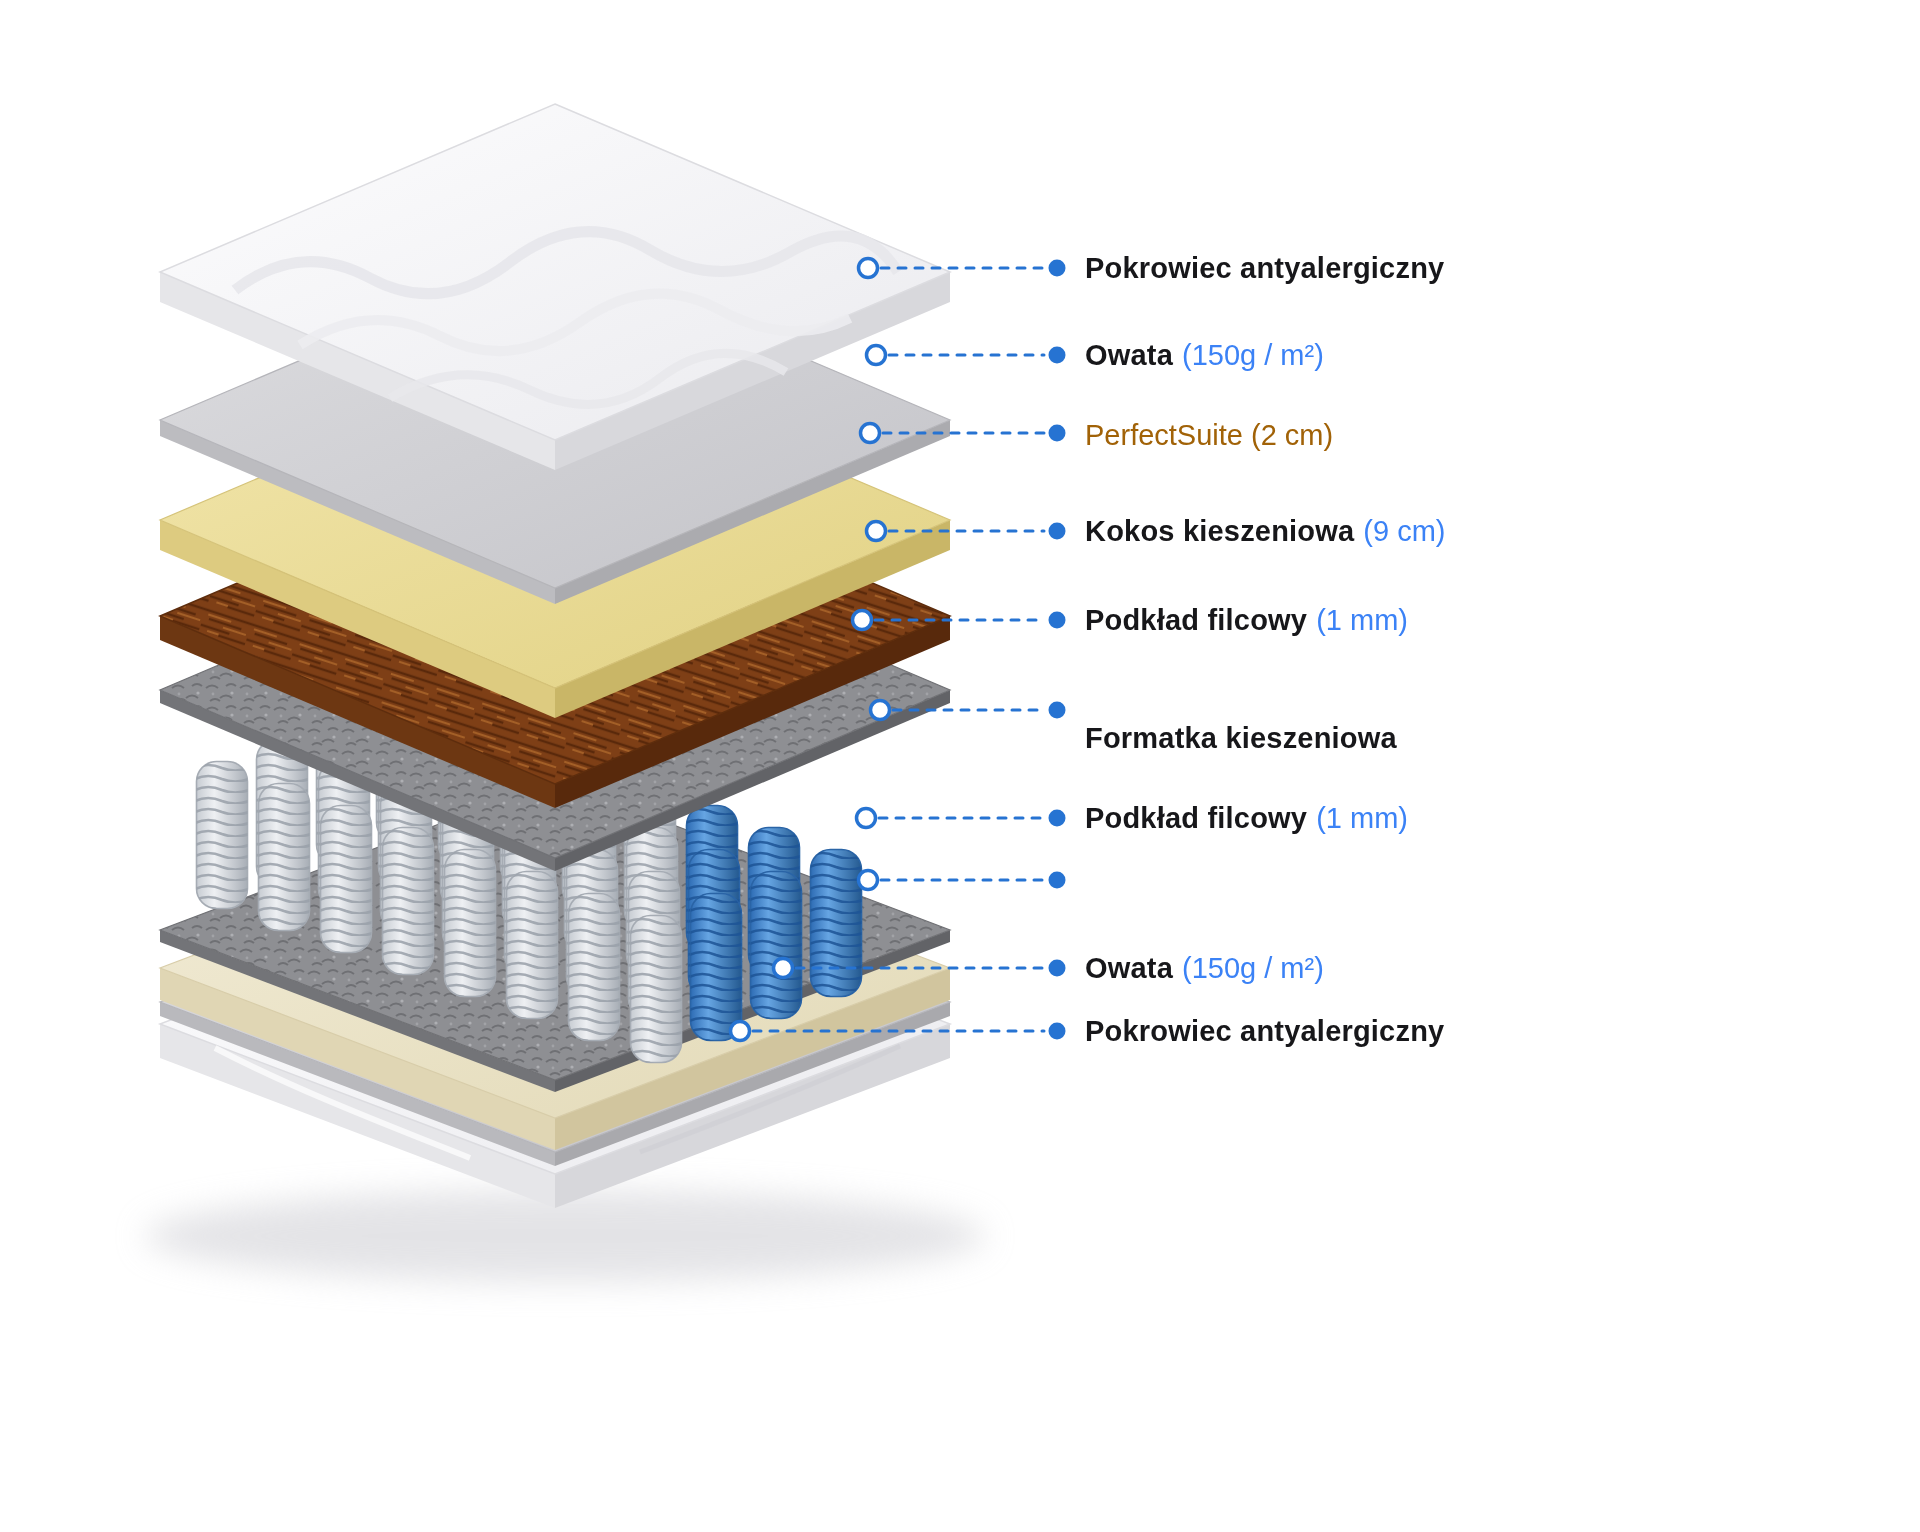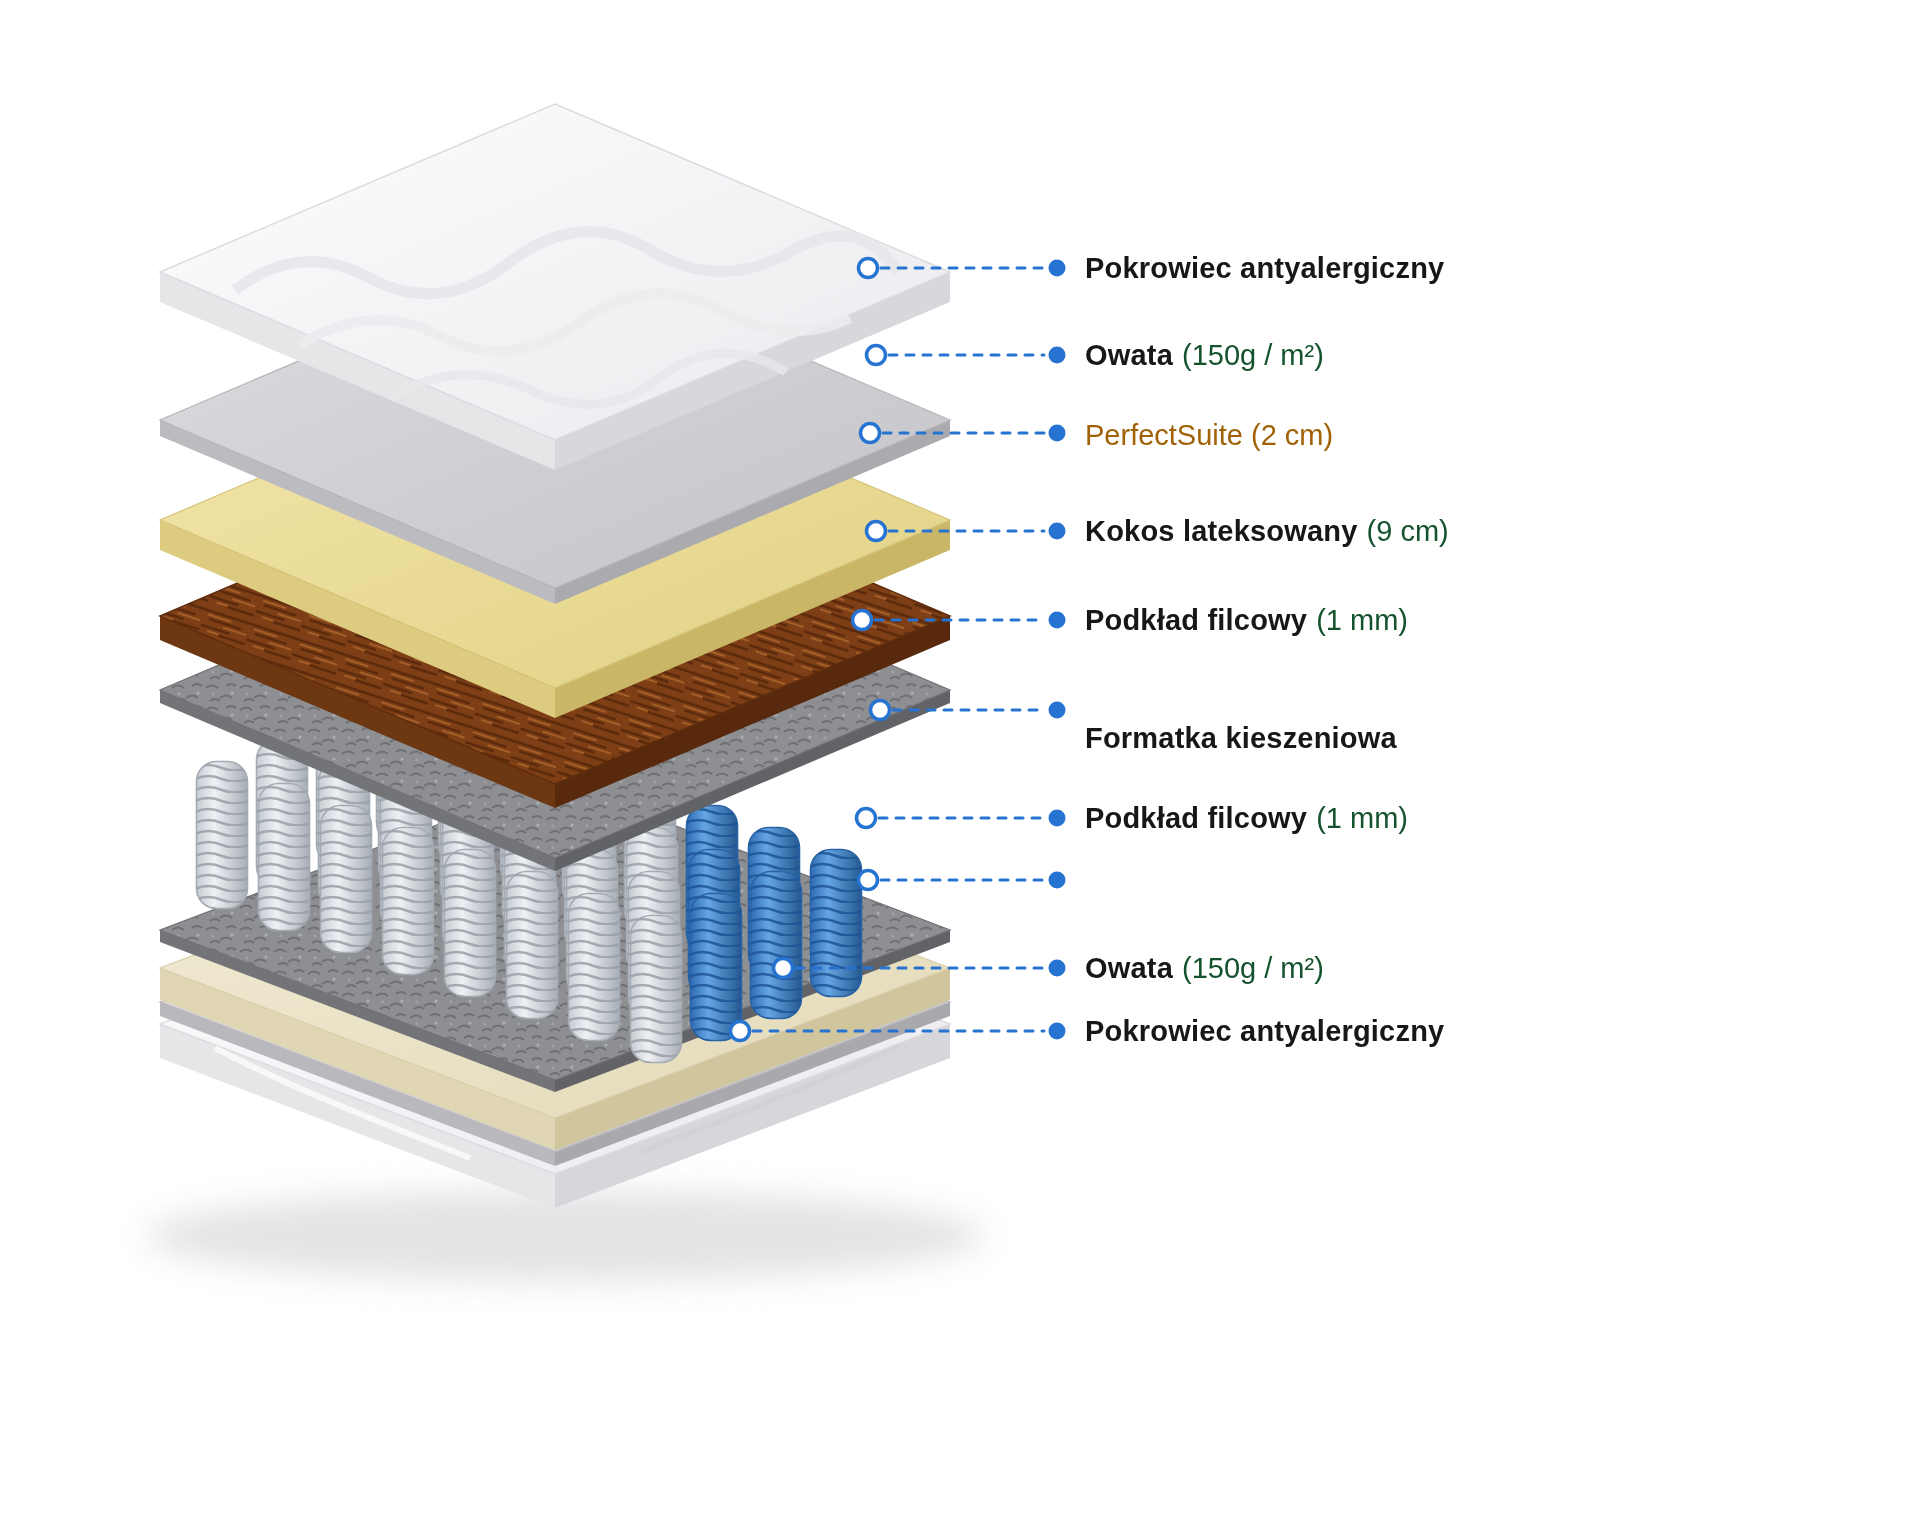--- a/index.html
+++ b/index.html
@@ -3,21 +3,21 @@
 <meta charset="utf-8">
 <style>
   html,body{margin:0;padding:0;background:#ffffff;}
   body{width:1920px;height:1532px;position:relative;overflow:hidden;
        font-family:"Liberation Sans",sans-serif;}
   .stage{position:absolute;inset:0;}
   svg.scene{position:absolute;left:0;top:0;display:block;}
   .labels{position:absolute;left:1085px;top:0;width:780px;height:1276px;}
   .label-row{position:absolute;left:0;white-space:nowrap;line-height:34px;}
   .lname{font-weight:700;font-size:29px;color:#17171a;letter-spacing:.2px;}
-  .lspec{font-weight:400;font-size:29px;color:#14532d;margin-left:9px;}
+  .lspec{font-weight:400;font-size:29px;color:#3b82f6;margin-left:9px;}
   .ldetail{font-weight:400;font-size:29px;color:#a16207;margin-top:2px;}
 </style>
 </head>
 <body>
 
 <div class="stage">
 
 <svg class="scene" width="1920" height="1532" viewBox="0 0 1920 1532" xmlns="http://www.w3.org/2000/svg">
   <defs>
     <filter id="blurF" x="-40%" y="-40%" width="180%" height="180%">
@@ -225,21 +225,21 @@
   <div class="label-row" style="top:338px">
     <div><span class="lname">Owata</span><span class="lspec">(150g / m²)</span></div>
     <div class="ldetail"></div>
   </div>
 
   <div class="label-row" style="top:416px">
     <div class="ldetail">PerfectSuite (2 cm)</div>
   </div>
 
   <div class="label-row" style="top:514px">
-    <div><span class="lname">Kokos lateksowany</span><span class="lspec">(9 cm)</span></div>
+    <div><span class="lname">Kokos kieszeniowa</span><span class="lspec">(9 cm)</span></div>
     <div class="ldetail"></div>
   </div>
 
   <div class="label-row" style="top:603px">
     <div><span class="lname">Podkład filcowy</span><span class="lspec">(1 mm)</span></div>
     <div class="ldetail"></div>
   </div>
 
   <div class="label-row" style="top:721px">
     <div><span class="lname">Formatka kieszeniowa</span><span class="lspec"></span></div>

